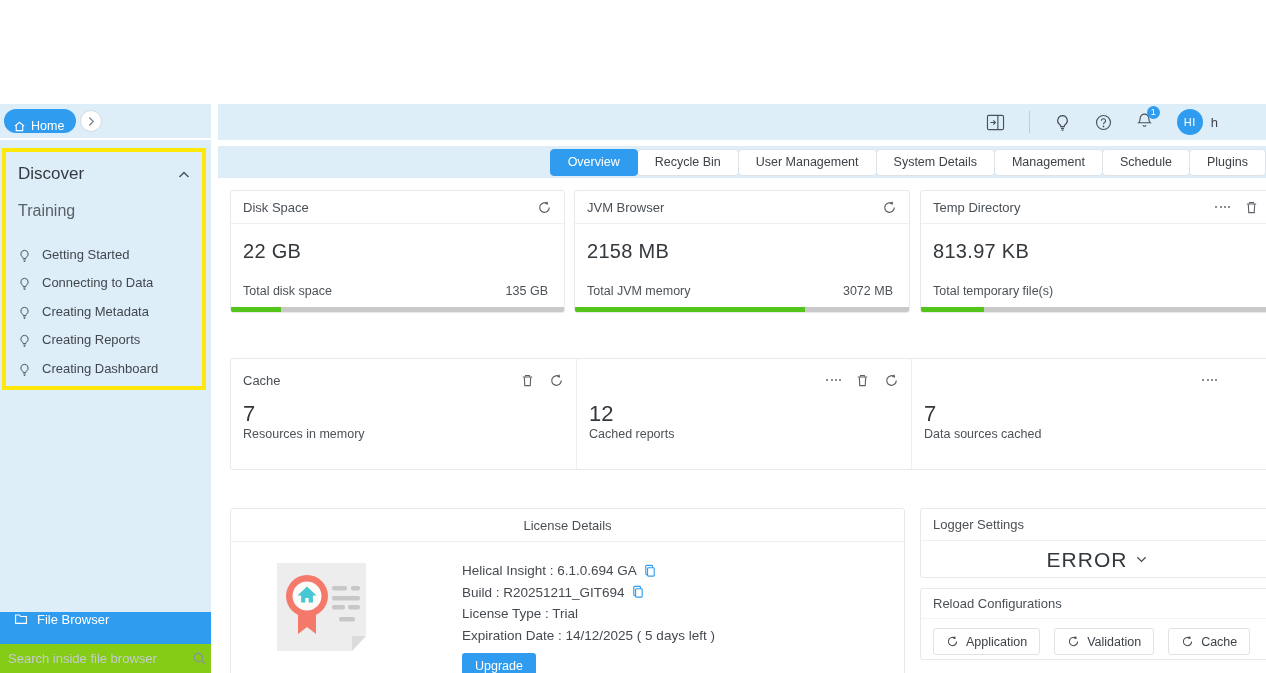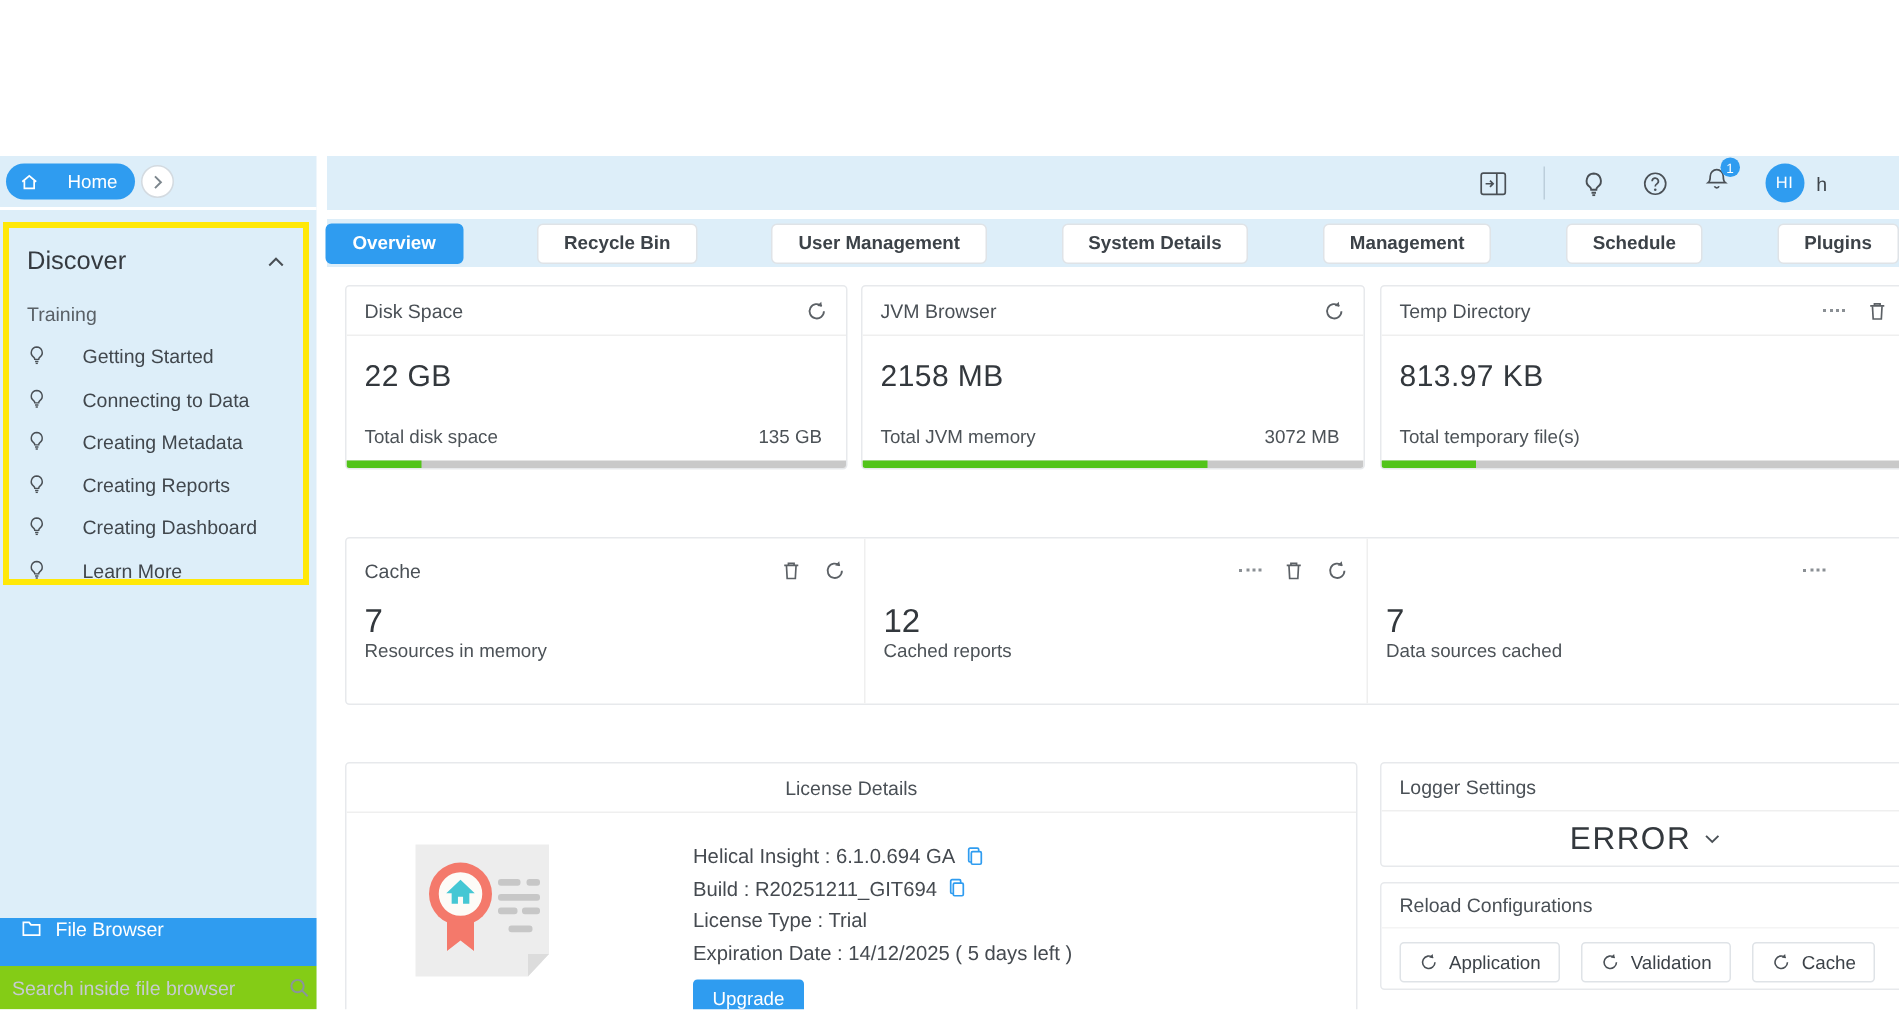--- a/index.html
+++ b/index.html
@@ -11,31 +11,31 @@
     --txt:#3b4046;
     --muted:#565c62;
   }
   *{box-sizing:border-box;margin:0;padding:0;font-family:"Liberation Sans",sans-serif;}
   html,body{background:#fff;}
   .screen{position:relative;width:1266px;height:673px;background:#fff;overflow:hidden;}
 
   
   .sidebar{position:absolute;left:0;top:104px;width:211px;bottom:0;background:var(--sidebg);}
   .side-header{height:36px;border-bottom:2px solid #fff;display:flex;align-items:center;padding-left:4px;}
-  .home-pill{display:flex;align-items:center;gap:19px;background:var(--accent);color:#fff;
+  .home-pill{display:flex;align-items:flex-end;gap:5px;background:var(--accent);color:#fff;
     height:24px;padding:0 12px 0 9px;border-radius:13px;font-size:12.5px;z-index:2;cursor:pointer;}
   .collapse-btn{width:22px;height:22px;border-radius:50%;background:#fff;border:1px solid #d3dae0;
     display:flex;align-items:center;justify-content:center;margin-left:4px;color:#7c868d;cursor:pointer;}
   .discover-box{position:absolute;left:2px;top:44px;width:204px;height:242px;
     border:4px solid var(--highlight);padding:10px 12px;overflow:hidden;}
   .discover-head{display:flex;align-items:center;justify-content:space-between;margin-top:2px;}
   .discover-title{font-size:17px;color:#353a40;}
-  .training-label{margin-top:18px;font-size:13px;color:#596066;}
+  .training-label{margin-top:18px;font-size:16px;color:#596066;}
   .train-list{list-style:none;margin-top:13px;}
-  .train-list li{display:flex;align-items:flex-start;gap:24px;height:28.5px;font-size:13px;color:#41474d;cursor:pointer;}
+  .train-list li{display:flex;align-items:flex-end;gap:11px;height:28.5px;font-size:13px;color:#41474d;cursor:pointer;}
   .train-list .ic{width:13px;height:13px;color:#4a5056;}
   .file-browser{position:absolute;left:0;right:0;bottom:29px;height:32px;background:var(--accent);
     color:#fff;display:flex;gap:9px;padding-left:14px;font-size:13px;cursor:pointer;}
   .file-browser .ic{width:14px;height:14px;color:#fff;}
   .side-search{position:absolute;left:0;right:0;bottom:0;height:29px;background:#84cc16;display:flex;align-items:center;}
   .side-search input{flex:1;border:none;outline:none;font-size:13px;padding:0 8px;color:#444;background:transparent;}
   .side-search input::placeholder{color:#c6cbd1;}
   .side-search .ic{width:15px;height:15px;color:#8a949b;margin-right:9px;flex:0 0 auto;}
 
   
@@ -45,21 +45,21 @@
   .main-header .ic{width:17px;height:17px;color:#4a5056;cursor:pointer;}
   .hdr-sep{width:1px;height:22px;background:#bccedb;}
   .bell-wrap{position:relative;cursor:pointer;}
   .badge{position:absolute;top:-6px;right:-7px;min-width:13px;height:13px;border-radius:7px;
     background:var(--accent);color:#fff;font-size:9px;display:flex;align-items:center;justify-content:center;padding:0 3px;}
   .avatar{width:26px;height:26px;border-radius:50%;background:var(--accent);color:#fff;font-size:11px;
     display:flex;align-items:center;justify-content:center;letter-spacing:.5px;cursor:pointer;}
   .user-name{font-size:13px;color:#3f454b;margin-left:-16px;}
 
   .tab-strip{position:absolute;top:42px;left:0;right:0;height:32px;background:var(--sidebg);
-    display:flex;align-items:center;justify-content:space-between;font-weight:bold;}
+    display:flex;align-items:center;justify-content:flex-end;}
   .tab{height:27px;display:flex;align-items:center;padding:0 17px;background:#fff;
     border:1px solid #dfe3e7;border-radius:4px;margin-left:-1px;font-size:12.5px;color:#3c4248;cursor:pointer;}
   .tab.active{background:var(--accent);border-color:var(--accent);color:#fff;z-index:1;}
 
   .card{position:absolute;background:#fff;border:1px solid var(--border);border-radius:3px;overflow:hidden;}
   .card-head{height:33px;display:flex;align-items:center;justify-content:space-between;
     padding:0 12px;border-bottom:1px solid #efefef;}
   .card-title{font-size:13px;color:#4a5056;}
   .head-icons{display:flex;align-items:center;gap:14px;}
   .head-icons .ic{width:15px;height:15px;color:#5c6166;cursor:pointer;}

